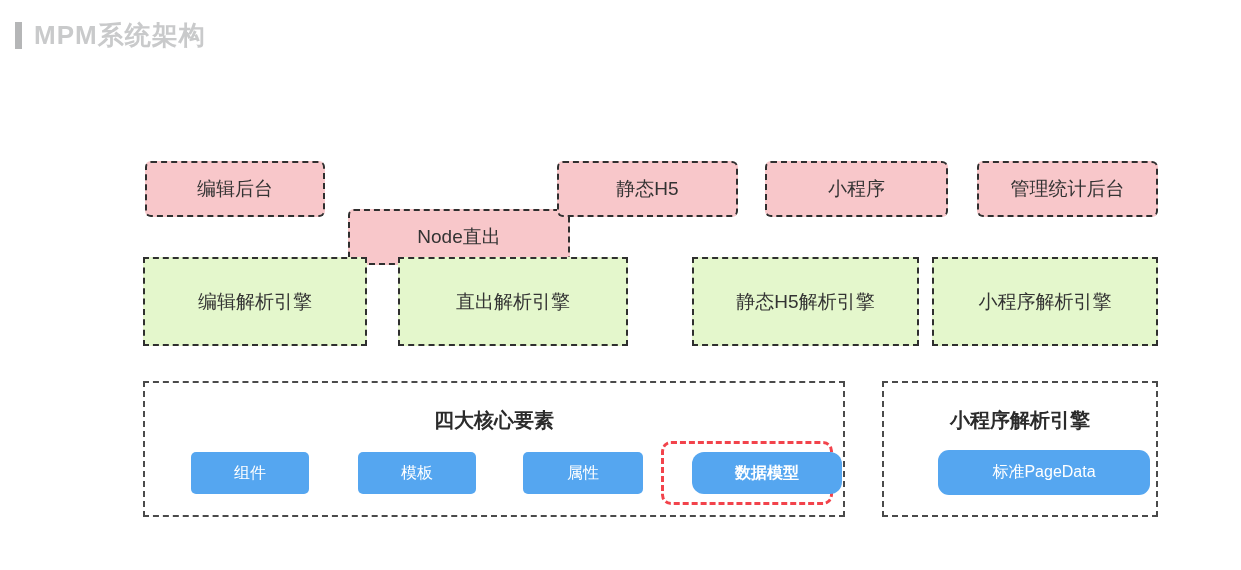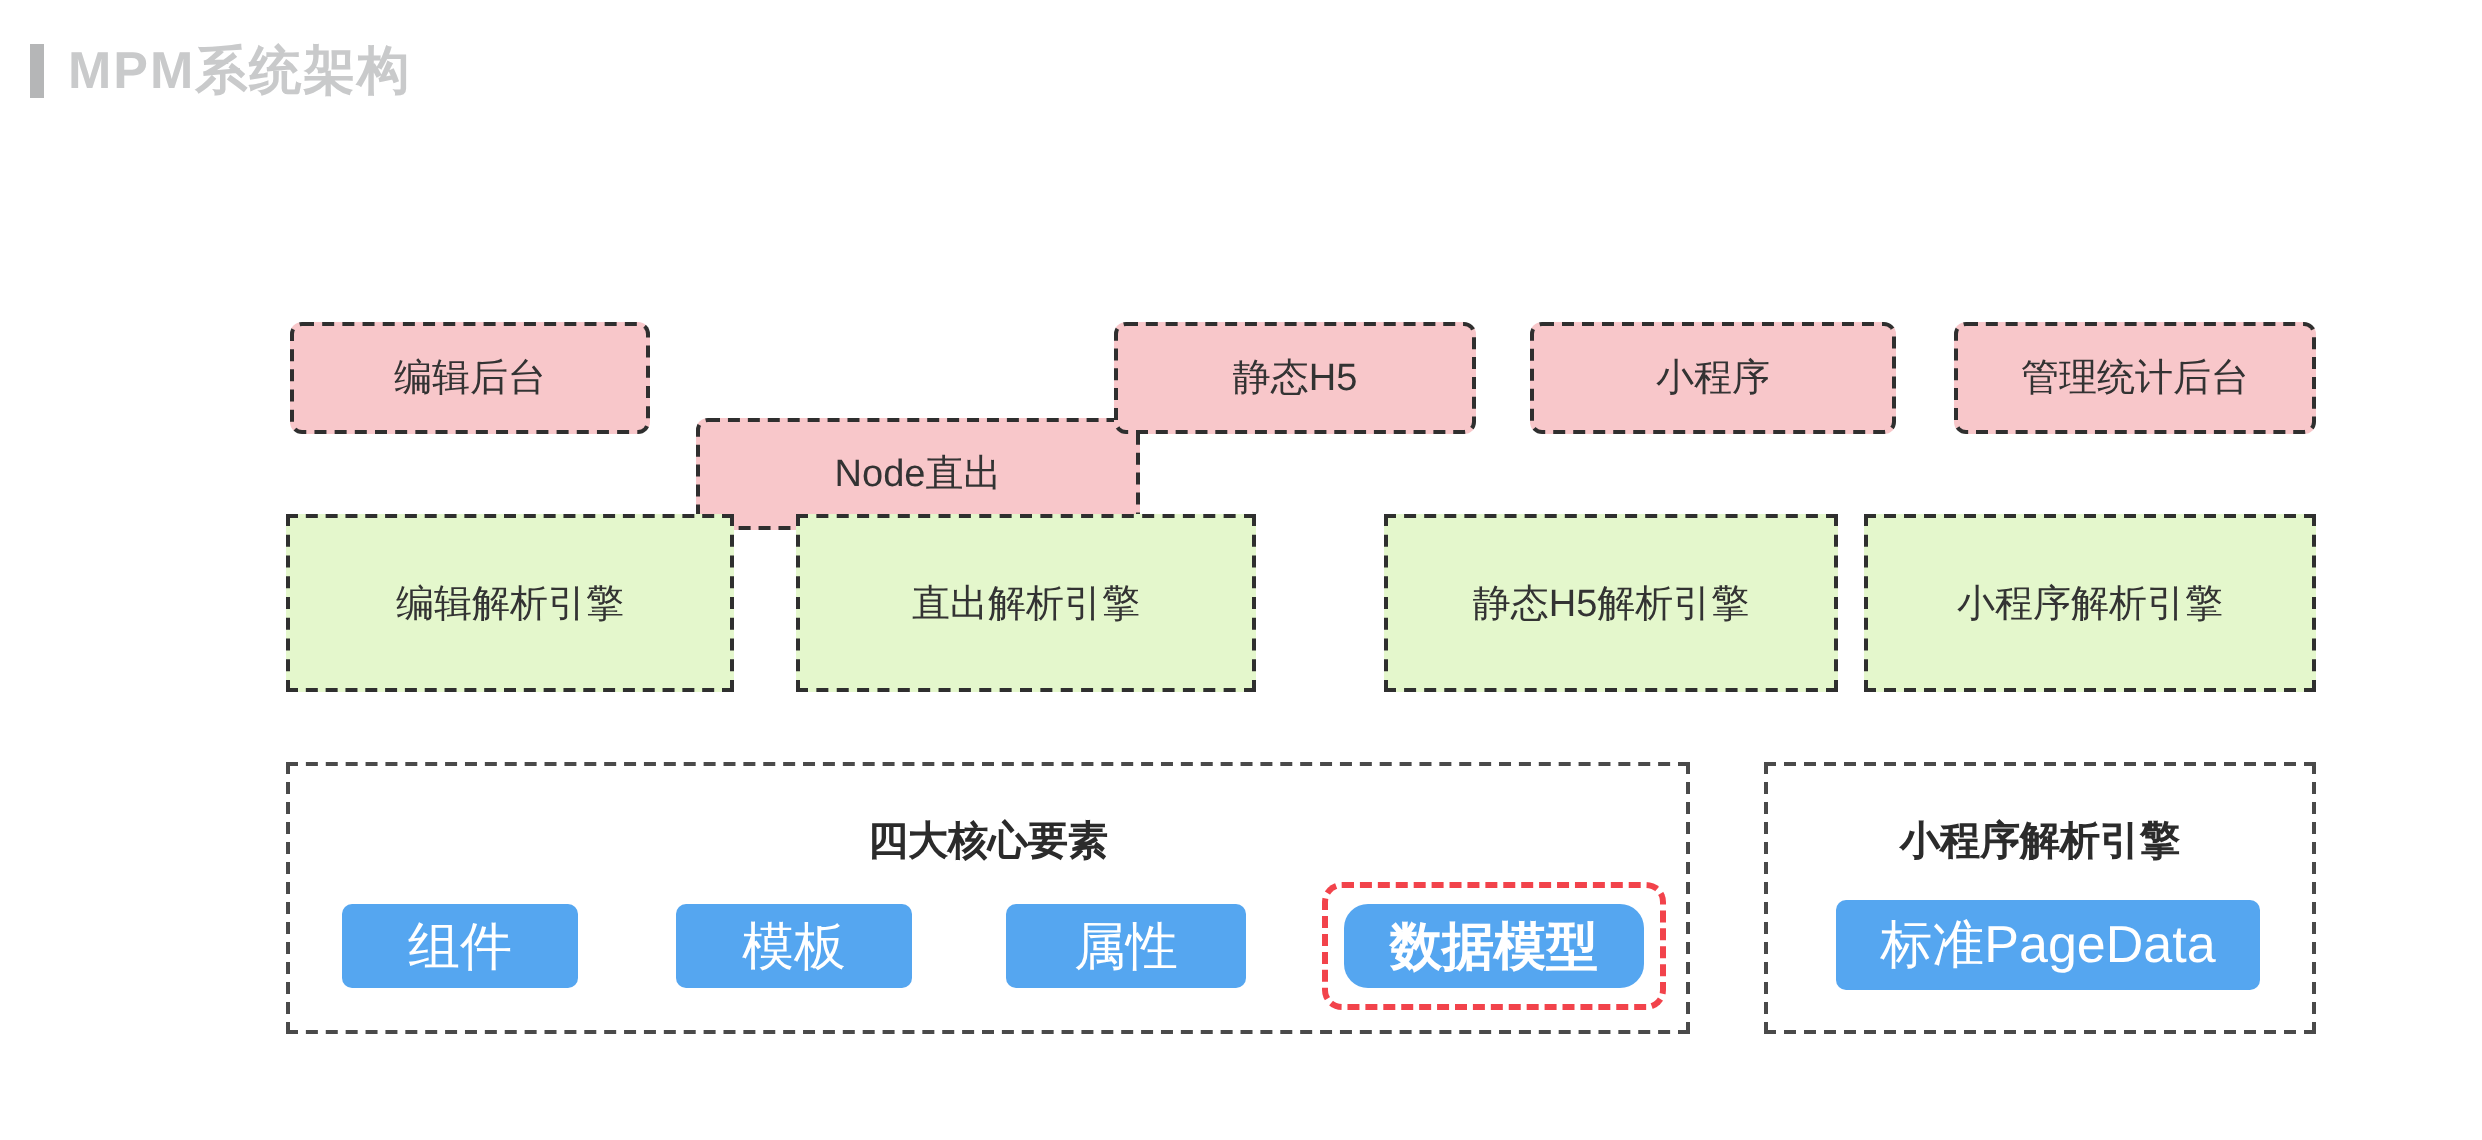--- a/index.html
+++ b/index.html
@@ -80,27 +80,28 @@
   .blue-box {
     position: absolute;
     top: 452px;
     height: 42px;
     background: #55a6f0;
     border-radius: 5px;
     display: flex;
     align-items: center;
     justify-content: center;
     color: #ffffff;
-    font-size: 26px;
+    font-size: 16px;
+    margin-left: 20px;
   }
   .c1 { left: 171px; width: 118px; }
   .c2 { left: 338px; width: 118px; }
   .c3 { left: 503px; width: 120px; }
   .c4 { left: 672px; width: 150px; font-weight: 700; border-radius: 12px; }
-  .pagedata { left: 918px; top: 450px; width: 212px; height: 45px; }
+  .pagedata { left: 918px; top: 450px; width: 212px; height: 45px; border-radius: 11px; }
 
   
   .highlight-border {
     position: absolute;
     left: 661px; top: 441px;
     width: 172px; height: 64px;
     border: 3px dashed #f2434b;
     border-radius: 10px;
     background: transparent;
   }

